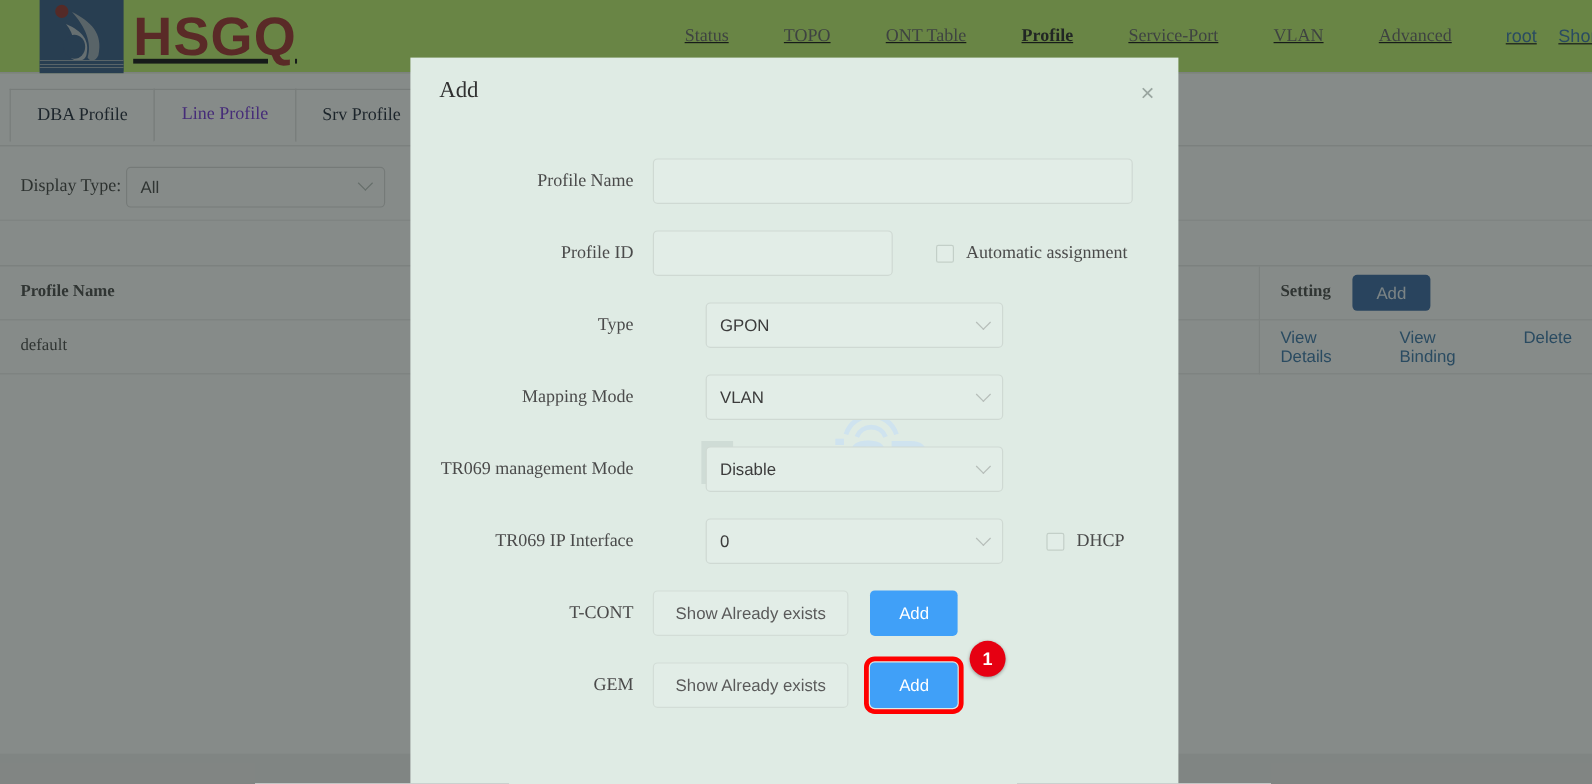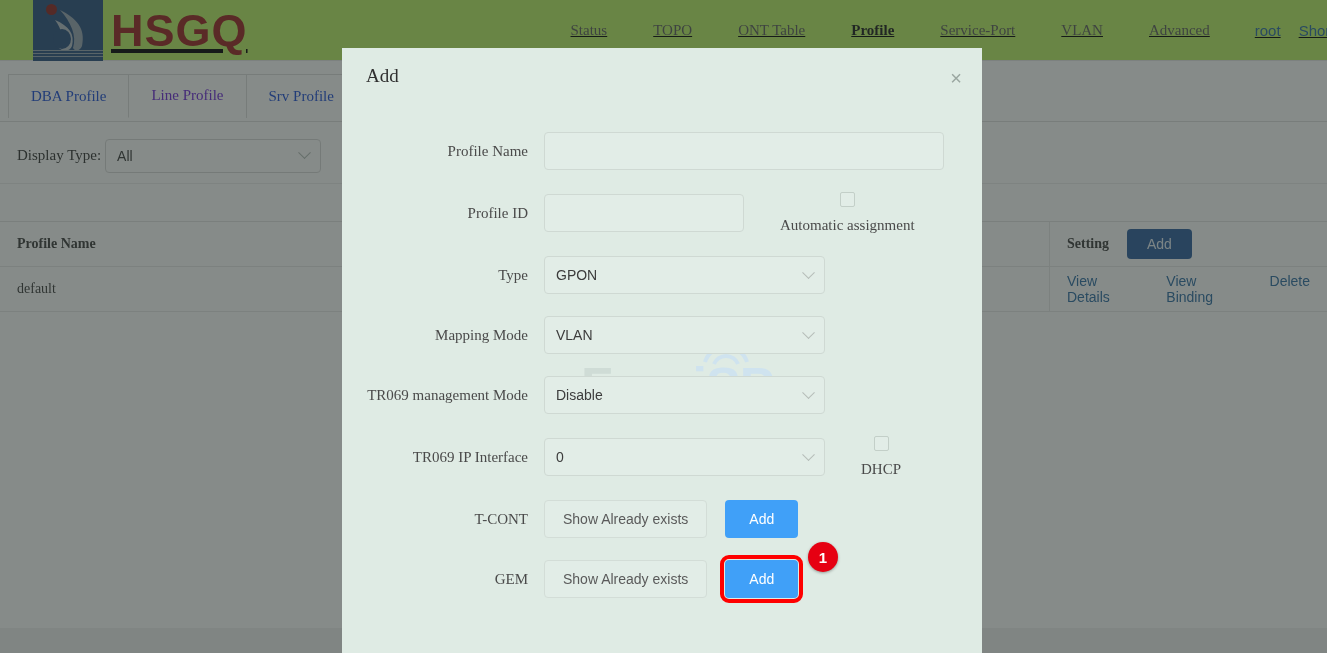--- a/index.html
+++ b/index.html
@@ -76,21 +76,21 @@
   
   .tabs {
     position: absolute; top: 70px; left: 0; right: 0; height: 52px;
     background: #fff;
     border-bottom: 1px solid #e0e0e0;
     display: flex; align-items: center; padding-left: 8px;
   }
   .tab {
     border: 1px solid #dcdcdc; border-bottom: none;
     height: 44px; display: flex; align-items: center;
-    padding: 0 22px; font-size: 15px; color: #1d4ed8;
+    padding: 0 22px; font-size: 15px; color: #0f172a;
     background: #fff; cursor: pointer; margin-right: -1px;
     font-family: "Liberation Serif", serif;
   }
   .tab.active { color: #6d28d9; border-bottom: 1px solid #fff; }
 
   
   .filterrow {
     position: absolute; top: 128px; left: 0; right: 0; height: 56px;
     background: #fff; display: flex; align-items: center;
     border-bottom: 1px solid #ececec;
@@ -181,30 +181,30 @@
   }
   .input {
     height: 38px; border: 1px solid #cfd9d3; border-radius: 4px;
     background: #e2ede7;
     font-family: "Liberation Sans", sans-serif; font-size: 14px; color: #3c3c3c;
     padding: 0 11px; outline: none;
   }
   .input.wide { width: 400px; }
   .input.mid { width: 200px; }
   .sel {
-    width: 281px; height: 38px; border: 1px solid #cfd9d3; border-radius: 4px;
+    width: 248px; height: 38px; border: 1px solid #cfd9d3; border-radius: 4px;
     background: #e2ede7; display: flex; align-items: center;
     justify-content: space-between; padding: 0 11px;
     font-family: "Liberation Sans", sans-serif; font-size: 14px; color: #3c3c3c;
     cursor: pointer;
+    margin-left: 44px;
   }
   .chk-wrap {
     display: flex; align-items: center; gap: 10px; margin-left: 36px;
     cursor: pointer;
-    flex-direction: column;
   }
   .chk {
     width: 15px; height: 15px; border: 1px solid #c3cfc8;
     background: #e2ede7; border-radius: 2px;
   }
   .chk-label { font-size: 15px; color: #4a4a4a; font-family: "Liberation Serif", serif; }
 
   .btn-ghost {
     height: 38px; border: 1px solid #d3ddd7; border-radius: 4px;
     background: #e2ede7; color: #5a5a5a;

